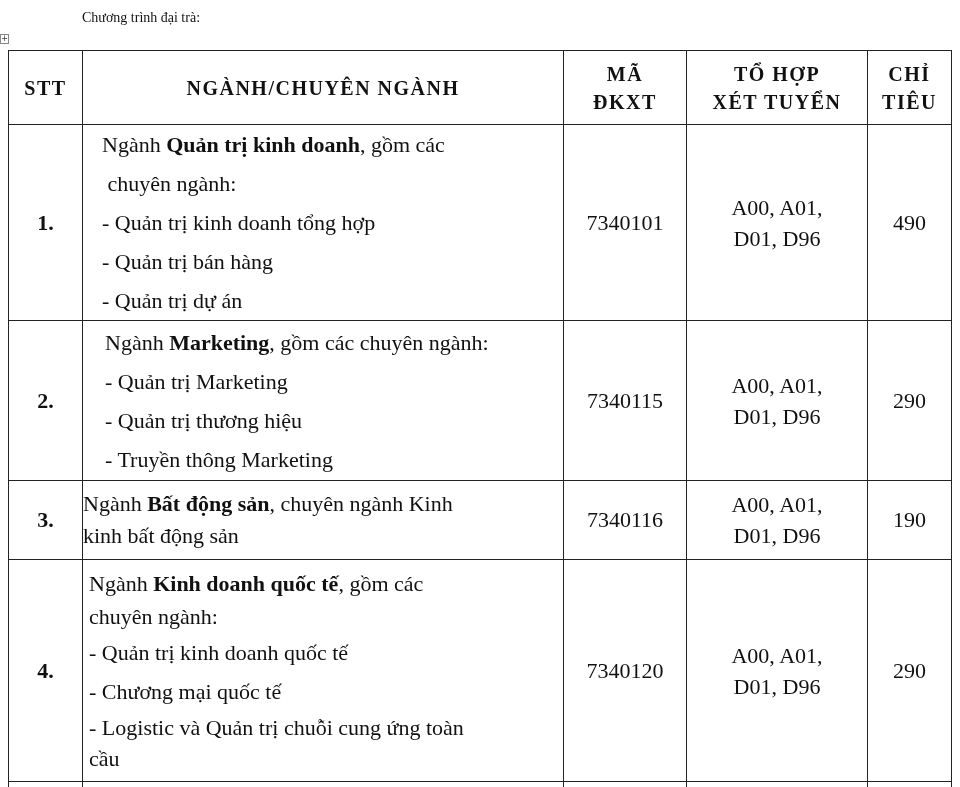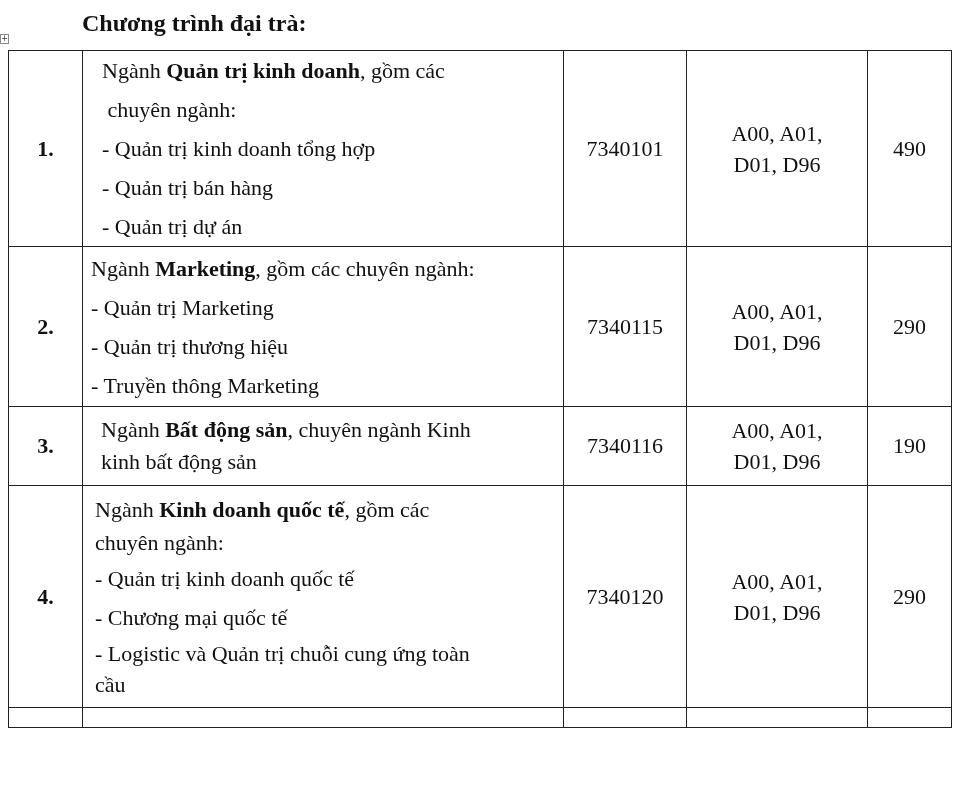--- a/index.html
+++ b/index.html
@@ -1,18 +1,18 @@
 <!DOCTYPE html>
 <html><head>
 <meta charset="utf-8">
 <style>
   html, body { margin:0; padding:0; background:#ffffff; }
   body { width:960px; height:787px; overflow:hidden; position:relative;
          font-family:"Liberation Serif","DejaVu Serif",serif; color:#111; }
-  .heading { position:absolute; left:82px; top:10px; font-size:24px; font-weight:bold; }
+  .heading { position:absolute; left:82px; top:10px; font-size:14px; font-weight:normal; }
   .move-handle { position:absolute; left:0; top:34px; width:7px; height:8px;
                  border:1px solid #888; font-size:8px; line-height:8px; text-align:center;
                  color:#333; background:#fff; font-family:"DejaVu Sans",sans-serif; }
   table { position:absolute; left:8px; top:50px; border-collapse:collapse; table-layout:fixed; }
   td, th { border:1.5px solid #222; padding:0; }
   th { font-weight:bold; font-size:20px; letter-spacing:1.5px; text-align:center; line-height:28px; }
   td { font-size:22px; line-height:38px; }
   .stt { text-align:center; font-weight:bold; }
   .nganh { padding:0 0 0 6px; }
   .nganh div { line-height:39px; }
@@ -28,71 +28,87 @@
 
 <table>
   <colgroup>
     <col style="width:74px">
       <col style="width:481px">
       <col style="width:123px">
       <col style="width:181px">
       <col style="width:84px">
   </colgroup>
   <tbody>
+      <tr style="height:74px">
+    <th>STT</th>
+    <th>NGÀNH/CHUYÊN NGÀNH</th>
+    <th>
+      <div>MÃ</div>
+      <div>ĐKXT</div>
+    </th>
+    <th>
+      <div>TỔ HỢP</div>
+      <div>XÉT TUYỂN</div>
+    </th>
+    <th>
+      <div>CHỈ</div>
+      <div>TIÊU</div>
+    </th>
+  </tr>
 
   <tr style="height:194px">
     <td class="stt">1.</td>
     <td class="nganh" style="padding-left:19px">
       <div><span>Ngành </span><b>Quản trị kinh doanh</b><span>, gồm các</span></div>
       <div style="white-space:pre"> chuyên ngành:</div>
       <div>- Quản trị kinh doanh tổng hợp</div>
       <div>- Quản trị bán hàng</div>
       <div>- Quản trị dự án</div>
     </td>
     <td class="c">7340101</td>
     <td class="c combo">
       <div>A00, A01,</div>
           <div>D01, D96</div>
     </td>
     <td class="c">490</td>
   </tr>
 
   <tr style="height:160px">
     <td class="stt">2.</td>
-    <td class="nganh" style="padding-left:8px">
+    <td class="nganh" style="padding-left:22px">
       <div><span>Ngành </span><b>Marketing</b><span>, gồm các chuyên ngành:</span></div>
       <div>- Quản trị Marketing</div>
       <div>- Quản trị thương hiệu</div>
       <div>- Truyền thông Marketing</div>
     </td>
     <td class="c">7340115</td>
     <td class="c combo">
       <div>A00, A01,</div>
           <div>D01, D96</div>
     </td>
     <td class="c">290</td>
   </tr>
 
   <tr style="height:79px">
     <td class="stt">3.</td>
-    <td class="nganh" style="padding-left:18px">
+    <td class="nganh" style="padding-left:0">
       <div style="line-height:32px"><span>Ngành </span><b>Bất động sản</b><span>, chuyên ngành Kinh</span></div>
       <div style="line-height:32px">kinh bất động sản</div>
     </td>
     <td class="c">7340116</td>
     <td class="c combo">
       <div>A00, A01,</div>
           <div>D01, D96</div>
     </td>
     <td class="c">190</td>
   </tr>
 
   <tr style="height:222px">
     <td class="stt">4.</td>
-    <td class="nganh" style="padding-left:12px">
+    <td class="nganh" style="padding-left:6px">
       <div style="line-height:33px"><span>Ngành </span><b>Kinh doanh quốc tế</b><span>, gồm các</span></div>
       <div style="line-height:33px">chuyên ngành:</div>
       <div>- Quản trị kinh doanh quốc tế</div>
       <div>- Chương mại quốc tế</div>
       <div style="line-height:33px">- Logistic và Quản trị chuỗi cung ứng toàn</div>
       <div style="line-height:30px">cầu</div>
     </td>
     <td class="c">7340120</td>
     <td class="c combo">
       <div>A00, A01,</div>

